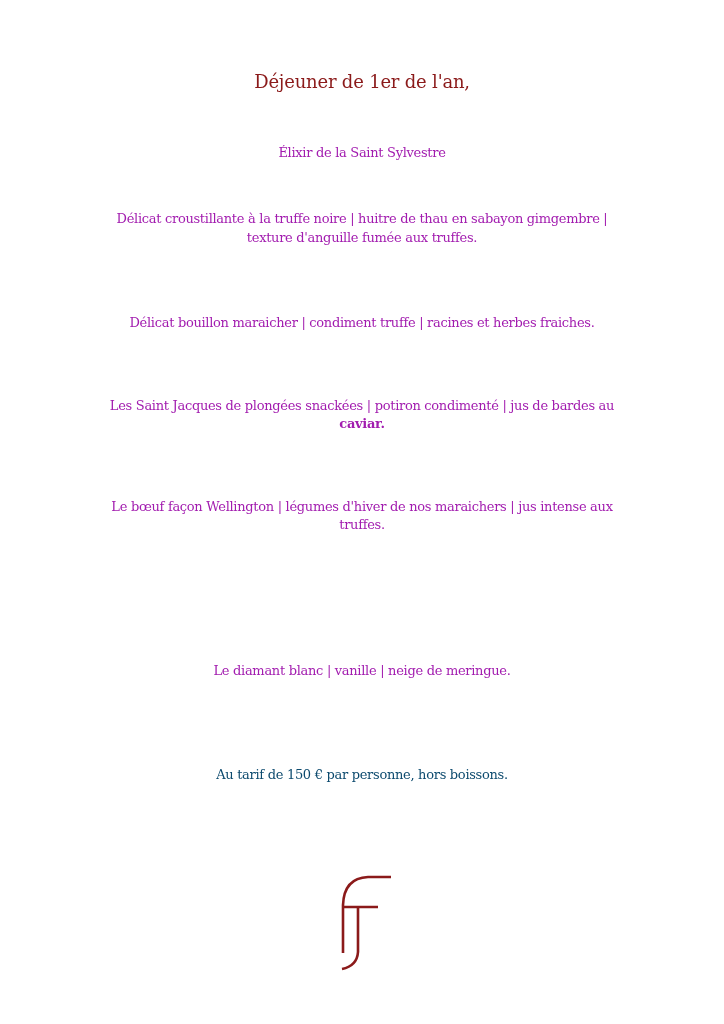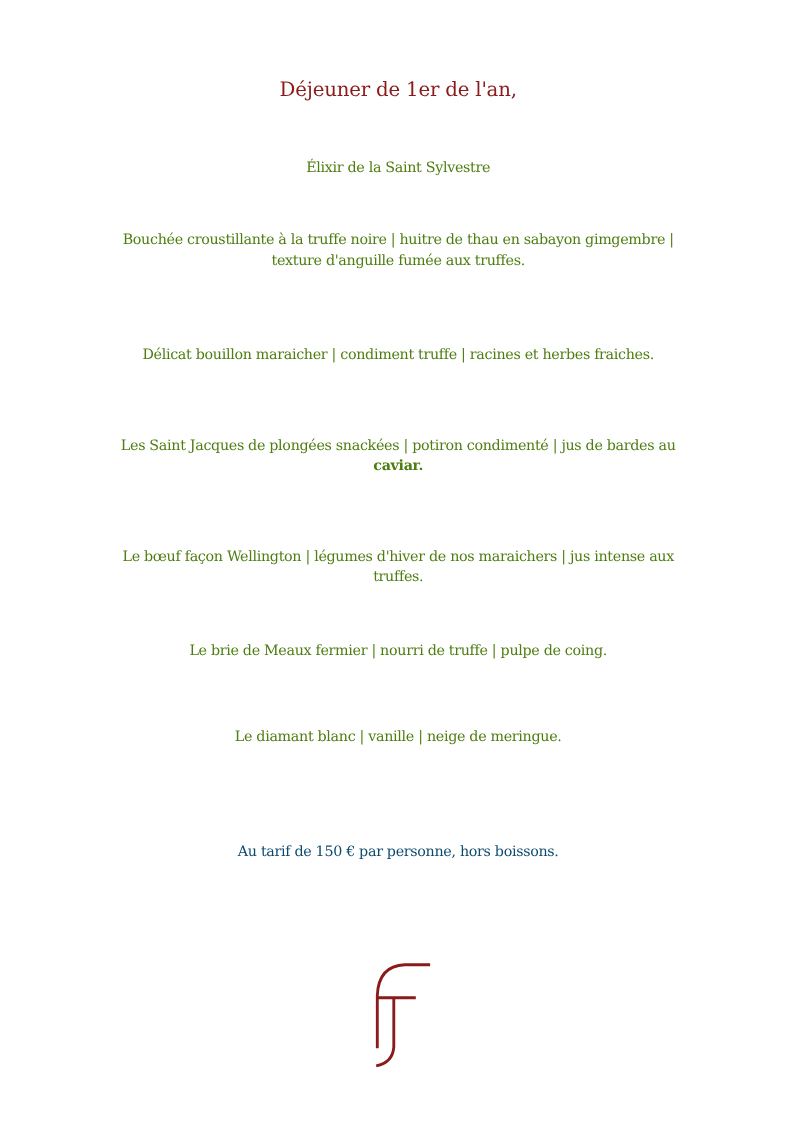--- a/index.html
+++ b/index.html
@@ -1,50 +1,49 @@
 <!DOCTYPE html>
 <html><head>
 <meta charset="utf-8">
 <style>
   html, body { margin: 0; padding: 0; background: #ffffff; }
   body { width: 724px; height: 1024px; position: relative; overflow: hidden; }
   .page { position: absolute; left: 0; top: 0; width: 724px; height: 1007px; background: #fff; }
   .line {
     position: absolute; left: 60px; width: 604px; text-align: center;
-    font-family: "DejaVu Serif", serif; color: #4d7c0f; font-size: 13px; line-height: 18px;
+    font-family: "DejaVu Serif", serif; color: #a21caf; font-size: 13px; line-height: 18px;
     letter-spacing: -0.3px;
   }
   .title {
     font-family: "DejaVu Serif", serif; color: #8b1a1a; font-size: 18px; line-height: 24px;
     letter-spacing: -0.2px;
   }
   .price { color: #0c4a6e; }
   .logo { position: absolute; left: 310px; top: 858px; width: 100px; height: 120px; }
 </style>
 </head>
 <body>
 
 <div class="page">
 
   <div class="line title" style="top:70px;">Déjeuner de 1er de l'an,</div>
 
   <div class="line" style="top:144px;">Élixir de la Saint Sylvestre</div>
 
-  <div class="line" style="top:210px;">Bouchée croustillante à la truffe noire | huitre de thau en sabayon gimgembre |</div>
+  <div class="line" style="top:210px;">Délicat croustillante à la truffe noire | huitre de thau en sabayon gimgembre |</div>
   <div class="line" style="top:229px;">texture d'anguille fumée aux truffes.</div>
 
   <div class="line" style="top:397px;">Les Saint Jacques de plongées snackées | potiron condimenté | jus de bardes au</div>
 
   <div class="line" style="top:314px;">Délicat bouillon maraicher | condiment truffe |  racines et herbes fraiches.</div>
   <div class="line" style="top:415px;font-weight:bold;">caviar.</div>
 
   <div class="line" style="top:498px;text-align:center;">Le bœuf façon Wellington | légumes d'hiver de nos maraichers | jus intense aux</div>
   <div class="line" style="top:516px;">truffes.</div>
 
-  <div class="line" style="top:583px;">Le brie de Meaux fermier | nourri de truffe | pulpe de coing.</div>
 
 
   <div class="line" style="top:662px;">Le diamant blanc | vanille | neige de meringue.</div>
 
   <div class="line price" style="top:766px;">Au tarif de 150 € par personne, hors boissons.</div>
 
   <svg class="logo" viewBox="310 858 100 120" xmlns="http://www.w3.org/2000/svg">
     <g fill="none" stroke="#8b1a1a" stroke-width="2.6" stroke-linecap="butt">
 
       <path d="M391 877 L368 877 Q344 878 343 905 L343 953"></path>

